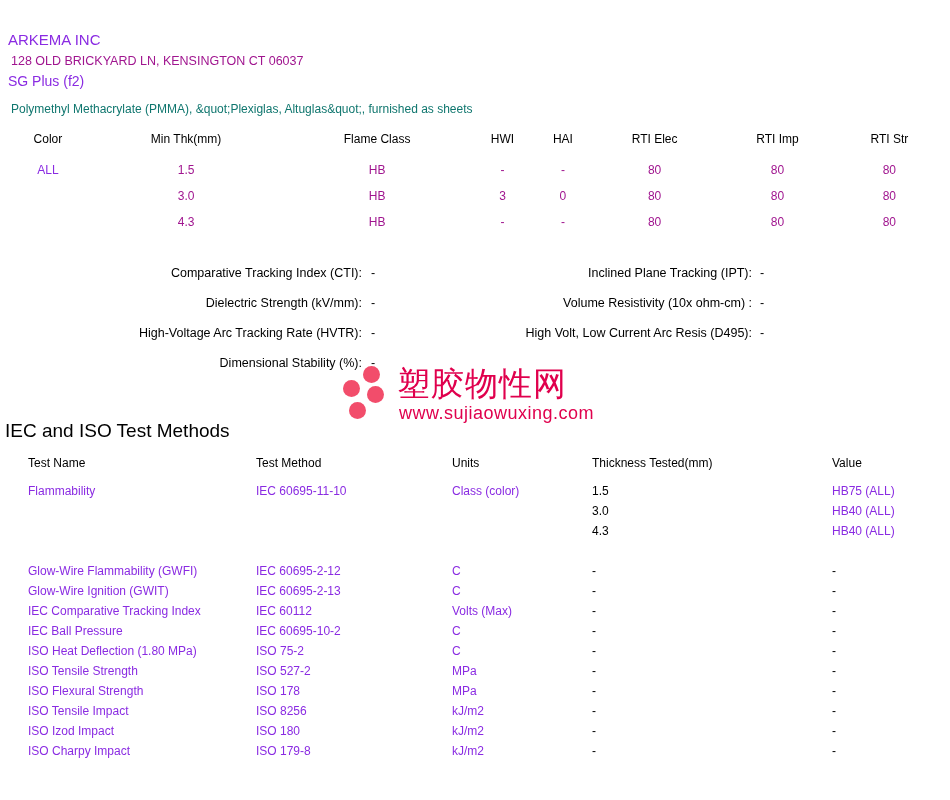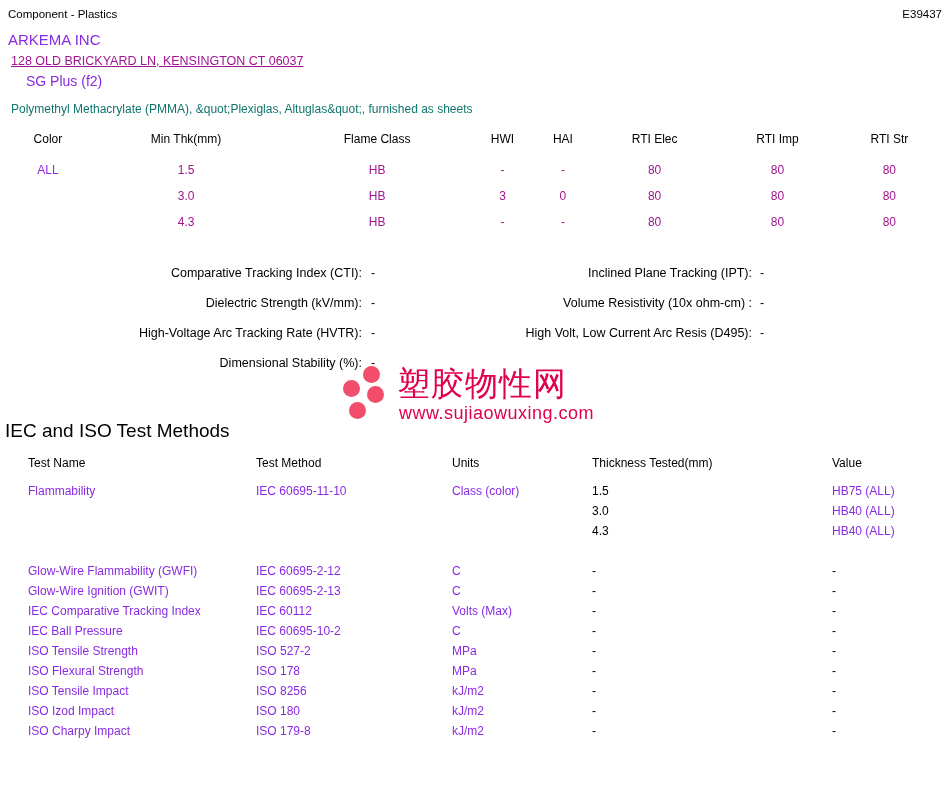--- a/index.html
+++ b/index.html
@@ -50,29 +50,27 @@
     top: 31px;
     font-size: 15px;
     color: #8a2be2;
   }
   .company-address {
     position: absolute;
     left: 11px;
     top: 54px;
     font-size: 12.5px;
     color: #a0158f;
-    text-decoration: underline;
   }
   .grade-name {
     position: absolute;
     left: 8px;
     top: 73px;
     font-size: 14px;
     color: #8a2be2;
-    margin-left: 18px;
   }
   .grade-desc {
     position: absolute;
     left: 11px;
     top: 102px;
     font-size: 12px;
     color: #0f766e;
   }
 
   
@@ -229,24 +227,20 @@
   .col-units  { width: 140px; }
   .col-thk    { width: 240px; }
   .col-value  { width: 96px; }
   .spacer-row td { height: 20px; }
 </style>
 </head>
 <body>
 
 <div class="page">
 
-  <div class="header-row">
-    <div class="component-label">Component - Plastics</div>
-    <div class="file-number">E39437</div>
-  </div>
 
   <div class="company-name">ARKEMA INC</div>
   <div class="company-address">128 OLD BRICKYARD LN, KENSINGTON CT   06037</div>
   <div class="grade-name">SG Plus (f2)</div>
   <div class="grade-desc">Polymethyl Methacrylate (PMMA), &amp;quot;Plexiglas, Altuglas&amp;quot;, furnished as sheets</div>
 
   <table class="ratings">
     <thead>
       <tr>
         <th class="c1">Color</th>
@@ -392,20 +386,27 @@
         <td class="plain">-</td>
       </tr>
       <tr>
         <td>IEC Ball Pressure</td>
         <td>IEC 60695-10-2</td>
         <td>C</td>
         <td class="plain">-</td>
         <td class="plain">-</td>
       </tr>
       <tr>
+        <td>ISO Heat Deflection (1.80 MPa)</td>
+        <td>ISO 75-2</td>
+        <td>C</td>
+        <td class="plain">-</td>
+        <td class="plain">-</td>
+      </tr>
+      <tr>
         <td>ISO Tensile Strength</td>
         <td>ISO 527-2</td>
         <td>MPa</td>
         <td class="plain">-</td>
         <td class="plain">-</td>
       </tr>
       <tr>
         <td>ISO Flexural Strength</td>
         <td>ISO 178</td>
         <td>MPa</td>

